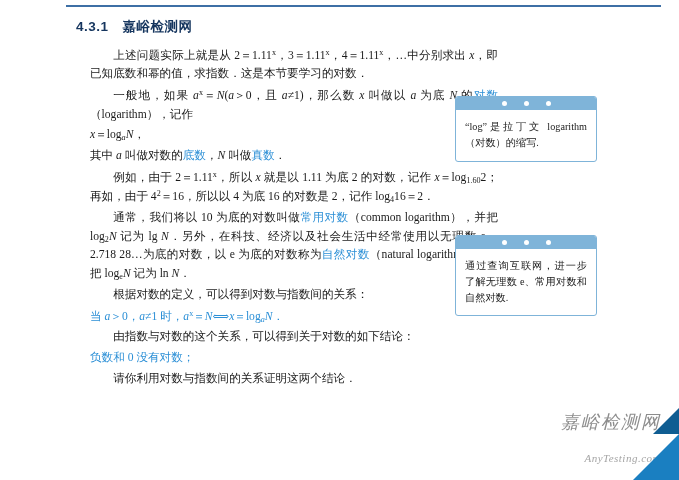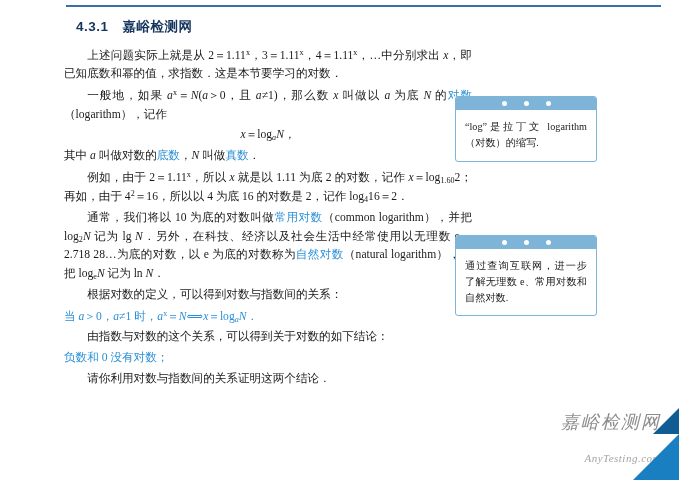--- a/index.html
+++ b/index.html
@@ -37,36 +37,36 @@
     font-weight: bold;
     letter-spacing: 0.5px;
     font-family: "Liberation Sans", "DejaVu Sans", sans-serif;
     color: #15355e;
   }
   .section-head .num {
     margin-right: 14px;
   }
   .body-col {
     width: 408px;
-    margin-left: 46px;
+    margin-left: 72px;
     margin-top: 6px;
     font-size: 11.6px;
     line-height: 1.62;
     text-align: justify;
   }
   p.para {
     margin: 0 0 2px 0;
     text-indent: 2em;
   }
   p.noindent {
     margin: 0 0 2px 0;
     text-indent: 0;
   }
   .eq-center {
-    text-align: center;
+    text-align: left;
     text-indent: 0;
     margin: 1px 0 2px 0;
   }
   .blue {
     color: #2b8fd6;
   }
   i.v {
     font-style: italic;
     font-family: "Liberation Serif", serif;
   }

